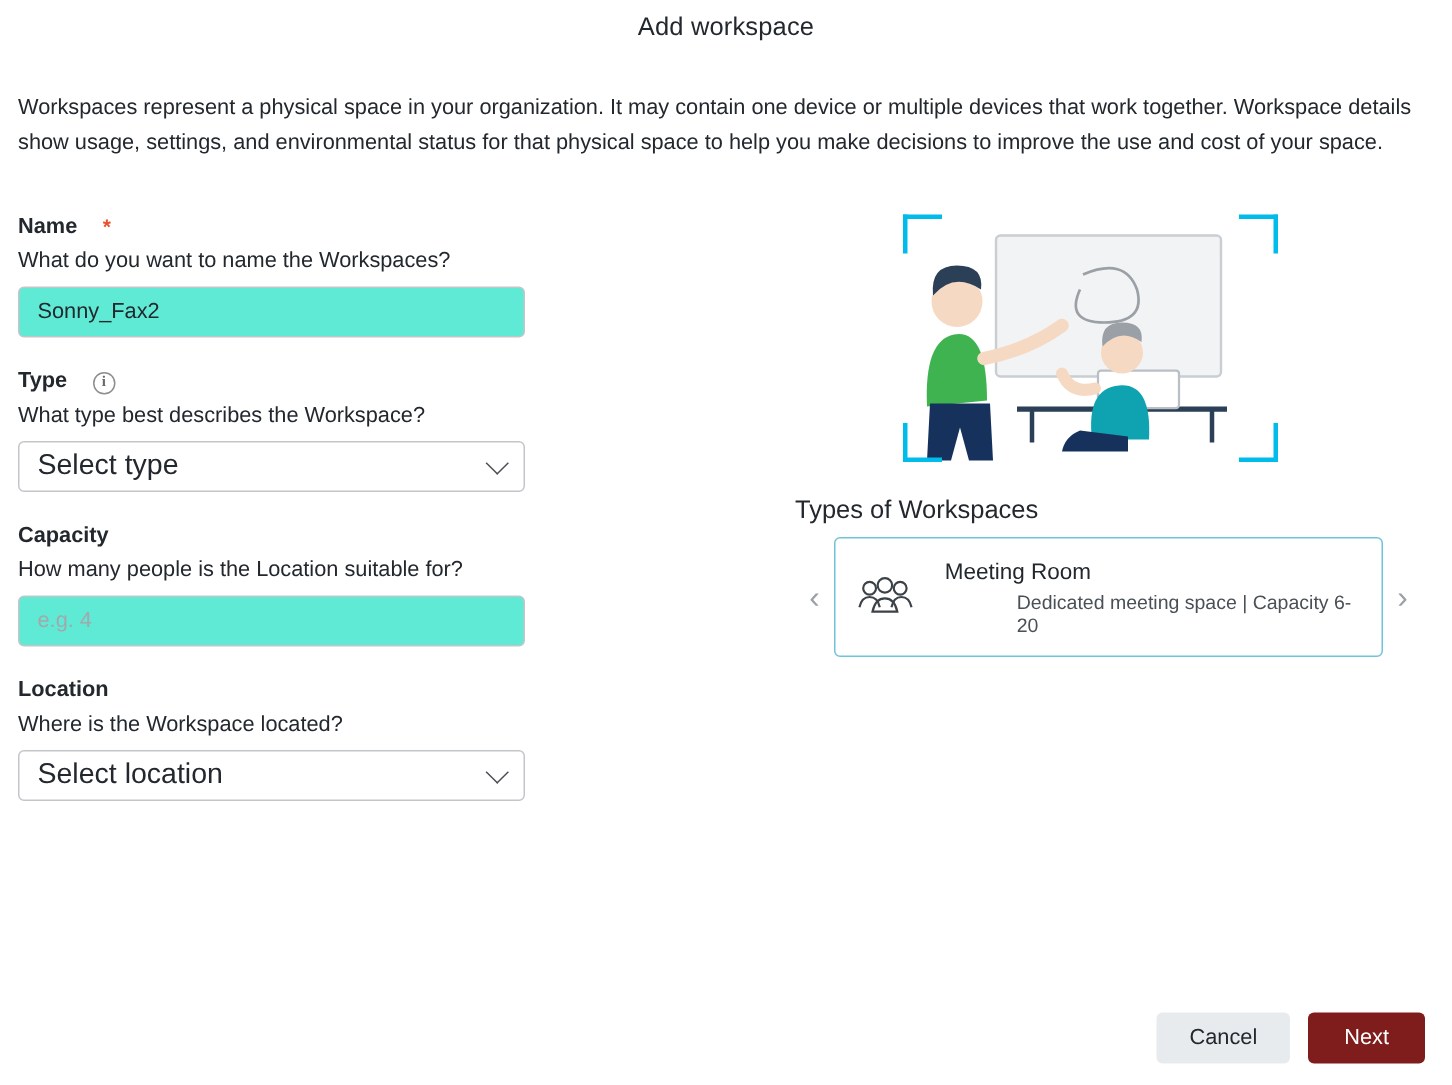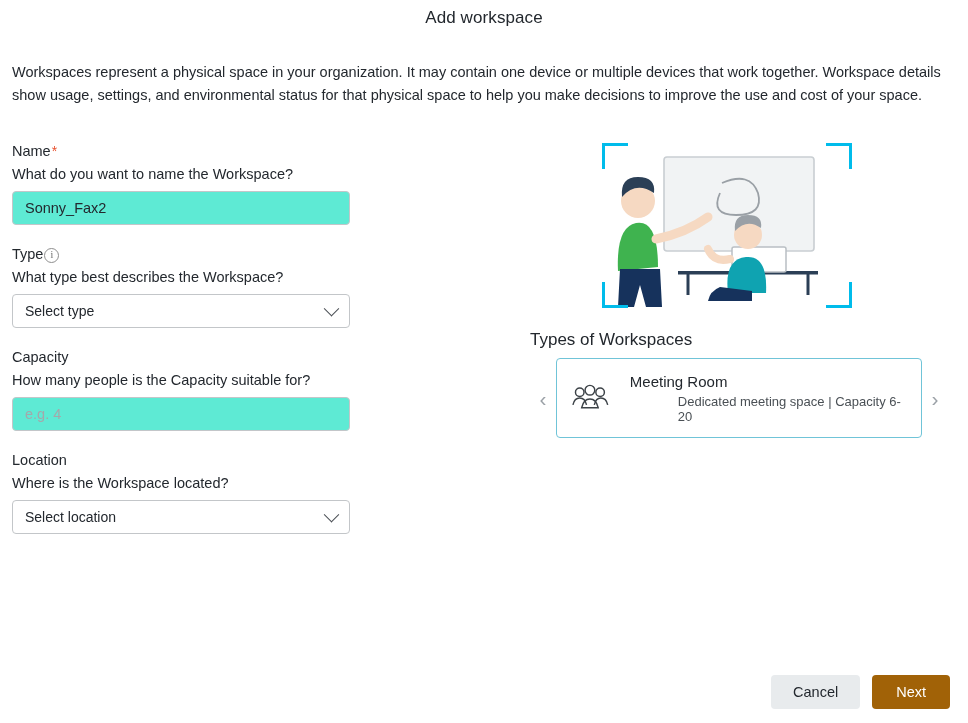--- a/index.html
+++ b/index.html
@@ -39,21 +39,22 @@
   }
   .col-left { width: 470px; }
   .col-right { flex: 1; padding-left: 48px; }
 
   .field { margin-bottom: 21px; }
   .field-label {
     font-size: 14.5px;
     color: #23282e;
     display: flex;
     align-items: center;
-    gap: 1px;
+    gap: 17px;
+    font-weight: bold;
   }
   .req-star { color: #e8512f; font-size: 14px; line-height: 1; }
   .info-icon {
     display: inline-flex;
     align-items: center;
     justify-content: center;
     width: 15px; height: 15px;
     border: 1px solid #8e8e8e;
     border-radius: 50%;
     font-size: 10px;
@@ -80,21 +81,21 @@
     font-family: "Liberation Sans", sans-serif;
     outline: none;
   }
   .input-box::placeholder { color: #a4a8ab; }
   .select-box {
     width: 338px;
     height: 34px;
     border: 1px solid #c3c6c9;
     border-radius: 4px;
     background: #fff;
-    font-size: 14px;
+    font-size: 19px;
     color: #23282e;
     padding: 0 34px 0 12px;
     display: flex;
     align-items: center;
     position: relative;
     cursor: pointer;
   }
   .chev {
     position: absolute;
     right: 12px;
@@ -189,21 +190,21 @@
     border: none;
     cursor: pointer;
     font-family: "Liberation Sans", sans-serif;
   }
   .btn-cancel {
     background: #e8ebed;
     color: #23282e;
     padding: 0 22px;
   }
   .btn-next {
-    background: #a16207;
+    background: #7f1d1d;
     color: #ffffff;
     padding: 0 24px;
   }
 </style>
 </head>
 <body>
 
 <div class="page">
 
   <h1 class="dialog-title">Add workspace</h1>
@@ -212,41 +213,41 @@
 
   <div class="columns">
 
     <div class="col-left">
 
       <div class="field">
         <div class="field-label">
           <span>Name</span>
           <span class="req-star">*</span>
         </div>
-        <div class="field-help">What do you want to name the Workspace?</div>
+        <div class="field-help">What do you want to name the Workspaces?</div>
         <input class="input-box" type="text" value="Sonny_Fax2" style="">
       </div>
 
       <div class="field">
         <div class="field-label">
           <span>Type</span>
           <span class="info-icon">i</span>
         </div>
         <div class="field-help">What type best describes the Workspace?</div>
         <div class="select-box">
           <span>Select type</span>
           <span class="chev"></span>
         </div>
       </div>
 
       <div class="field">
         <div class="field-label">
           <span>Capacity</span>
         </div>
-        <div class="field-help">How many people is the Capacity suitable for?</div>
+        <div class="field-help">How many people is the Location suitable for?</div>
         <input class="input-box" type="text" placeholder="e.g. 4" style="">
       </div>
 
       <div class="field">
         <div class="field-label">
           <span>Location</span>
         </div>
         <div class="field-help">Where is the Workspace located?</div>
         <div class="select-box">
           <span>Select location</span>

